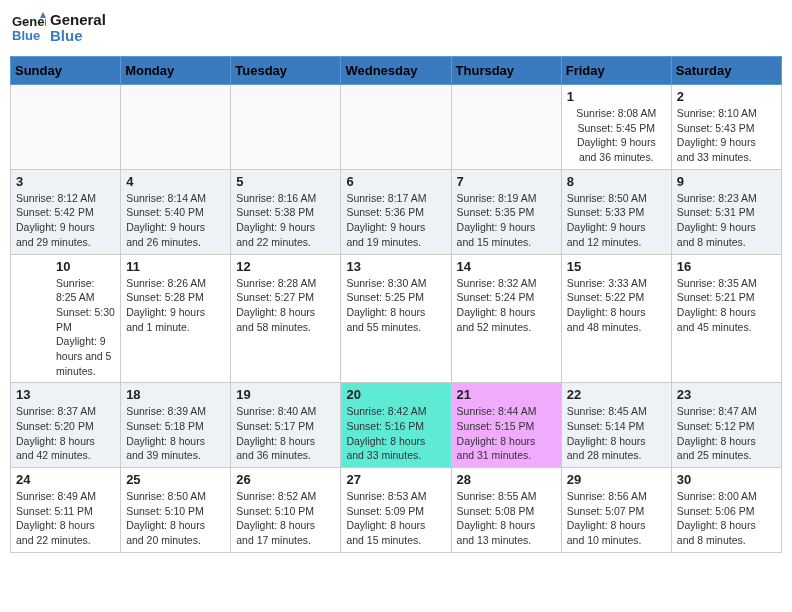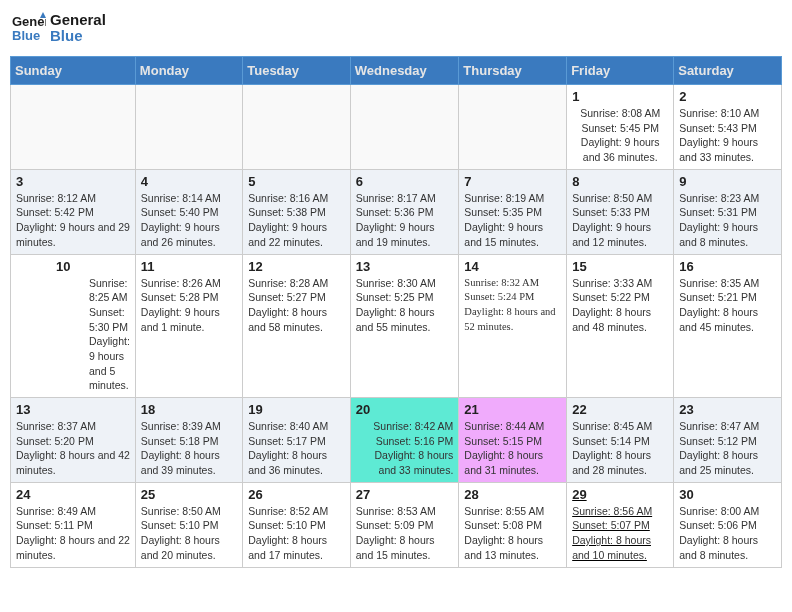--- a/index.html
+++ b/index.html
@@ -4,21 +4,21 @@
   <style>
     * { box-sizing: border-box; margin: 0; padding: 0; }
     body { font-family: Arial, sans-serif; background: #fff; width: 792px; min-height: 612px; padding: 10px; }
     .header { display: flex; justify-content: space-between; align-items: flex-start; margin-bottom: 10px; }
     .logo { display: flex; align-items: center; }
     .logo-icon { width: 36px; height: 36px; margin-right: 4px; }
     .title-block { text-align: right; }
     .month-title { font-size: 36px; font-weight: bold; color: #222; }
     .subtitle { font-size: 16px; color: #555; }
     table { width: 100%; border-collapse: collapse; }
-    th { background: #3a7abf; color: #e5e5e5; font-size: 13px; font-weight: bold; padding: 6px 4px; text-align: left; border: 1px solid #5a9ad5; }
+    th { background: #3a7abf; color: #000000; font-size: 13px; font-weight: bold; padding: 6px 4px; text-align: left; border: 1px solid #5a9ad5; }
     td { vertical-align: top; border: 1px solid #ccc; padding: 4px 5px; width: 14.28%; min-height: 80px; background: #fff; }
     td.empty { background: #f9f9f9; }
     .day-num { font-size: 13px; font-weight: bold; color: #222; margin-bottom: 2px; }
     .day-info { font-size: 10.5px; color: #333; line-height: 1.4; }
     tr:nth-child(odd) td:not(.empty) { background: #ffffff; }
     tr:nth-child(even) td:not(.empty) { background: #eef2f7; }
   </style>
 </head>
 <body>
 
@@ -115,21 +115,21 @@
         <td style="background: rgb(238, 242, 247);">
           <div class="day-num">9</div>
           <div class="day-info" style="white-space: pre-line;">Sunrise: 8:23 AM
 Sunset: 5:31 PM
 Daylight: 9 hours and 8 minutes.</div>
         </td>
       </tr>
       <tr>
         <td style="background: rgb(255, 255, 255); padding-left: 45px;">
           <div class="day-num">10</div>
-          <div class="day-info" style="white-space: pre-line; margin-left: 33px;">Sunrise: 8:25 AM
+          <div class="day-info" style="white-space: pre-line;">Sunrise: 8:25 AM
 Sunset: 5:30 PM
 Daylight: 9 hours and 5 minutes.</div>
         </td>
         <td style="background: rgb(255, 255, 255);">
           <div class="day-num">11</div>
           <div class="day-info" style="white-space: pre-line;">Sunrise: 8:26 AM
 Sunset: 5:28 PM
 Daylight: 9 hours and 1 minute.</div>
         </td>
         <td style="background: rgb(255, 255, 255);">
@@ -139,21 +139,21 @@
 Daylight: 8 hours and 58 minutes.</div>
         </td>
         <td style="background: rgb(255, 255, 255);">
           <div class="day-num">13</div>
           <div class="day-info" style="white-space: pre-line;">Sunrise: 8:30 AM
 Sunset: 5:25 PM
 Daylight: 8 hours and 55 minutes.</div>
         </td>
         <td style="background: rgb(255, 255, 255);">
           <div class="day-num">14</div>
-          <div class="day-info" style="white-space: pre-line; font-family: Liberation Serif, serif;">Sunrise: 8:32 AM
+          <div class="day-info" style="white-space: pre-line;">Sunrise: 8:32 AM
 Sunset: 5:24 PM
 Daylight: 8 hours and 52 minutes.</div>
         </td>
         <td style="background: rgb(255, 255, 255);">
           <div class="day-num">15</div>
           <div class="day-info" style="white-space: pre-line;">Sunrise: 3:33 AM
 Sunset: 5:22 PM
 Daylight: 8 hours and 48 minutes.</div>
         </td>
         <td style="background: rgb(255, 255, 255);">
@@ -177,21 +177,21 @@
 Daylight: 8 hours and 39 minutes.</div>
         </td>
         <td style="background: rgb(238, 242, 247);">
           <div class="day-num">19</div>
           <div class="day-info" style="white-space: pre-line;">Sunrise: 8:40 AM
 Sunset: 5:17 PM
 Daylight: 8 hours and 36 minutes.</div>
         </td>
         <td style="background: #5eead4; margin-top: 8px;">
           <div class="day-num">20</div>
-          <div class="day-info" style="white-space: pre-line; text-align: right;">Sunrise: 8:42 AM
+          <div class="day-info" style="white-space: pre-line;">Sunrise: 8:42 AM
 Sunset: 5:16 PM
 Daylight: 8 hours and 33 minutes.</div>
         </td>
         <td style="background: #f0abfc;">
           <div class="day-num">21</div>
           <div class="day-info" style="white-space: pre-line;">Sunrise: 8:44 AM
 Sunset: 5:15 PM
 Daylight: 8 hours and 31 minutes.</div>
         </td>
         <td style="background: rgb(238, 242, 247);">
@@ -231,21 +231,21 @@
           <div class="day-info" style="white-space: pre-line;">Sunrise: 8:53 AM
 Sunset: 5:09 PM
 Daylight: 8 hours and 15 minutes.</div>
         </td>
         <td style="background: rgb(255, 255, 255);">
           <div class="day-num">28</div>
           <div class="day-info" style="white-space: pre-line;">Sunrise: 8:55 AM
 Sunset: 5:08 PM
 Daylight: 8 hours and 13 minutes.</div>
         </td>
-        <td style="background: rgb(255, 255, 255); text-decoration: underline;">
+        <td style="background: rgb(255, 255, 255);">
           <div class="day-num">29</div>
           <div class="day-info" style="white-space: pre-line;">Sunrise: 8:56 AM
 Sunset: 5:07 PM
 Daylight: 8 hours and 10 minutes.</div>
         </td>
         <td style="background: rgb(255, 255, 255);">
           <div class="day-num">30</div>
           <div class="day-info" style="white-space: pre-line;">Sunrise: 8:00 AM
 Sunset: 5:06 PM
 Daylight: 8 hours and 8 minutes.</div>

